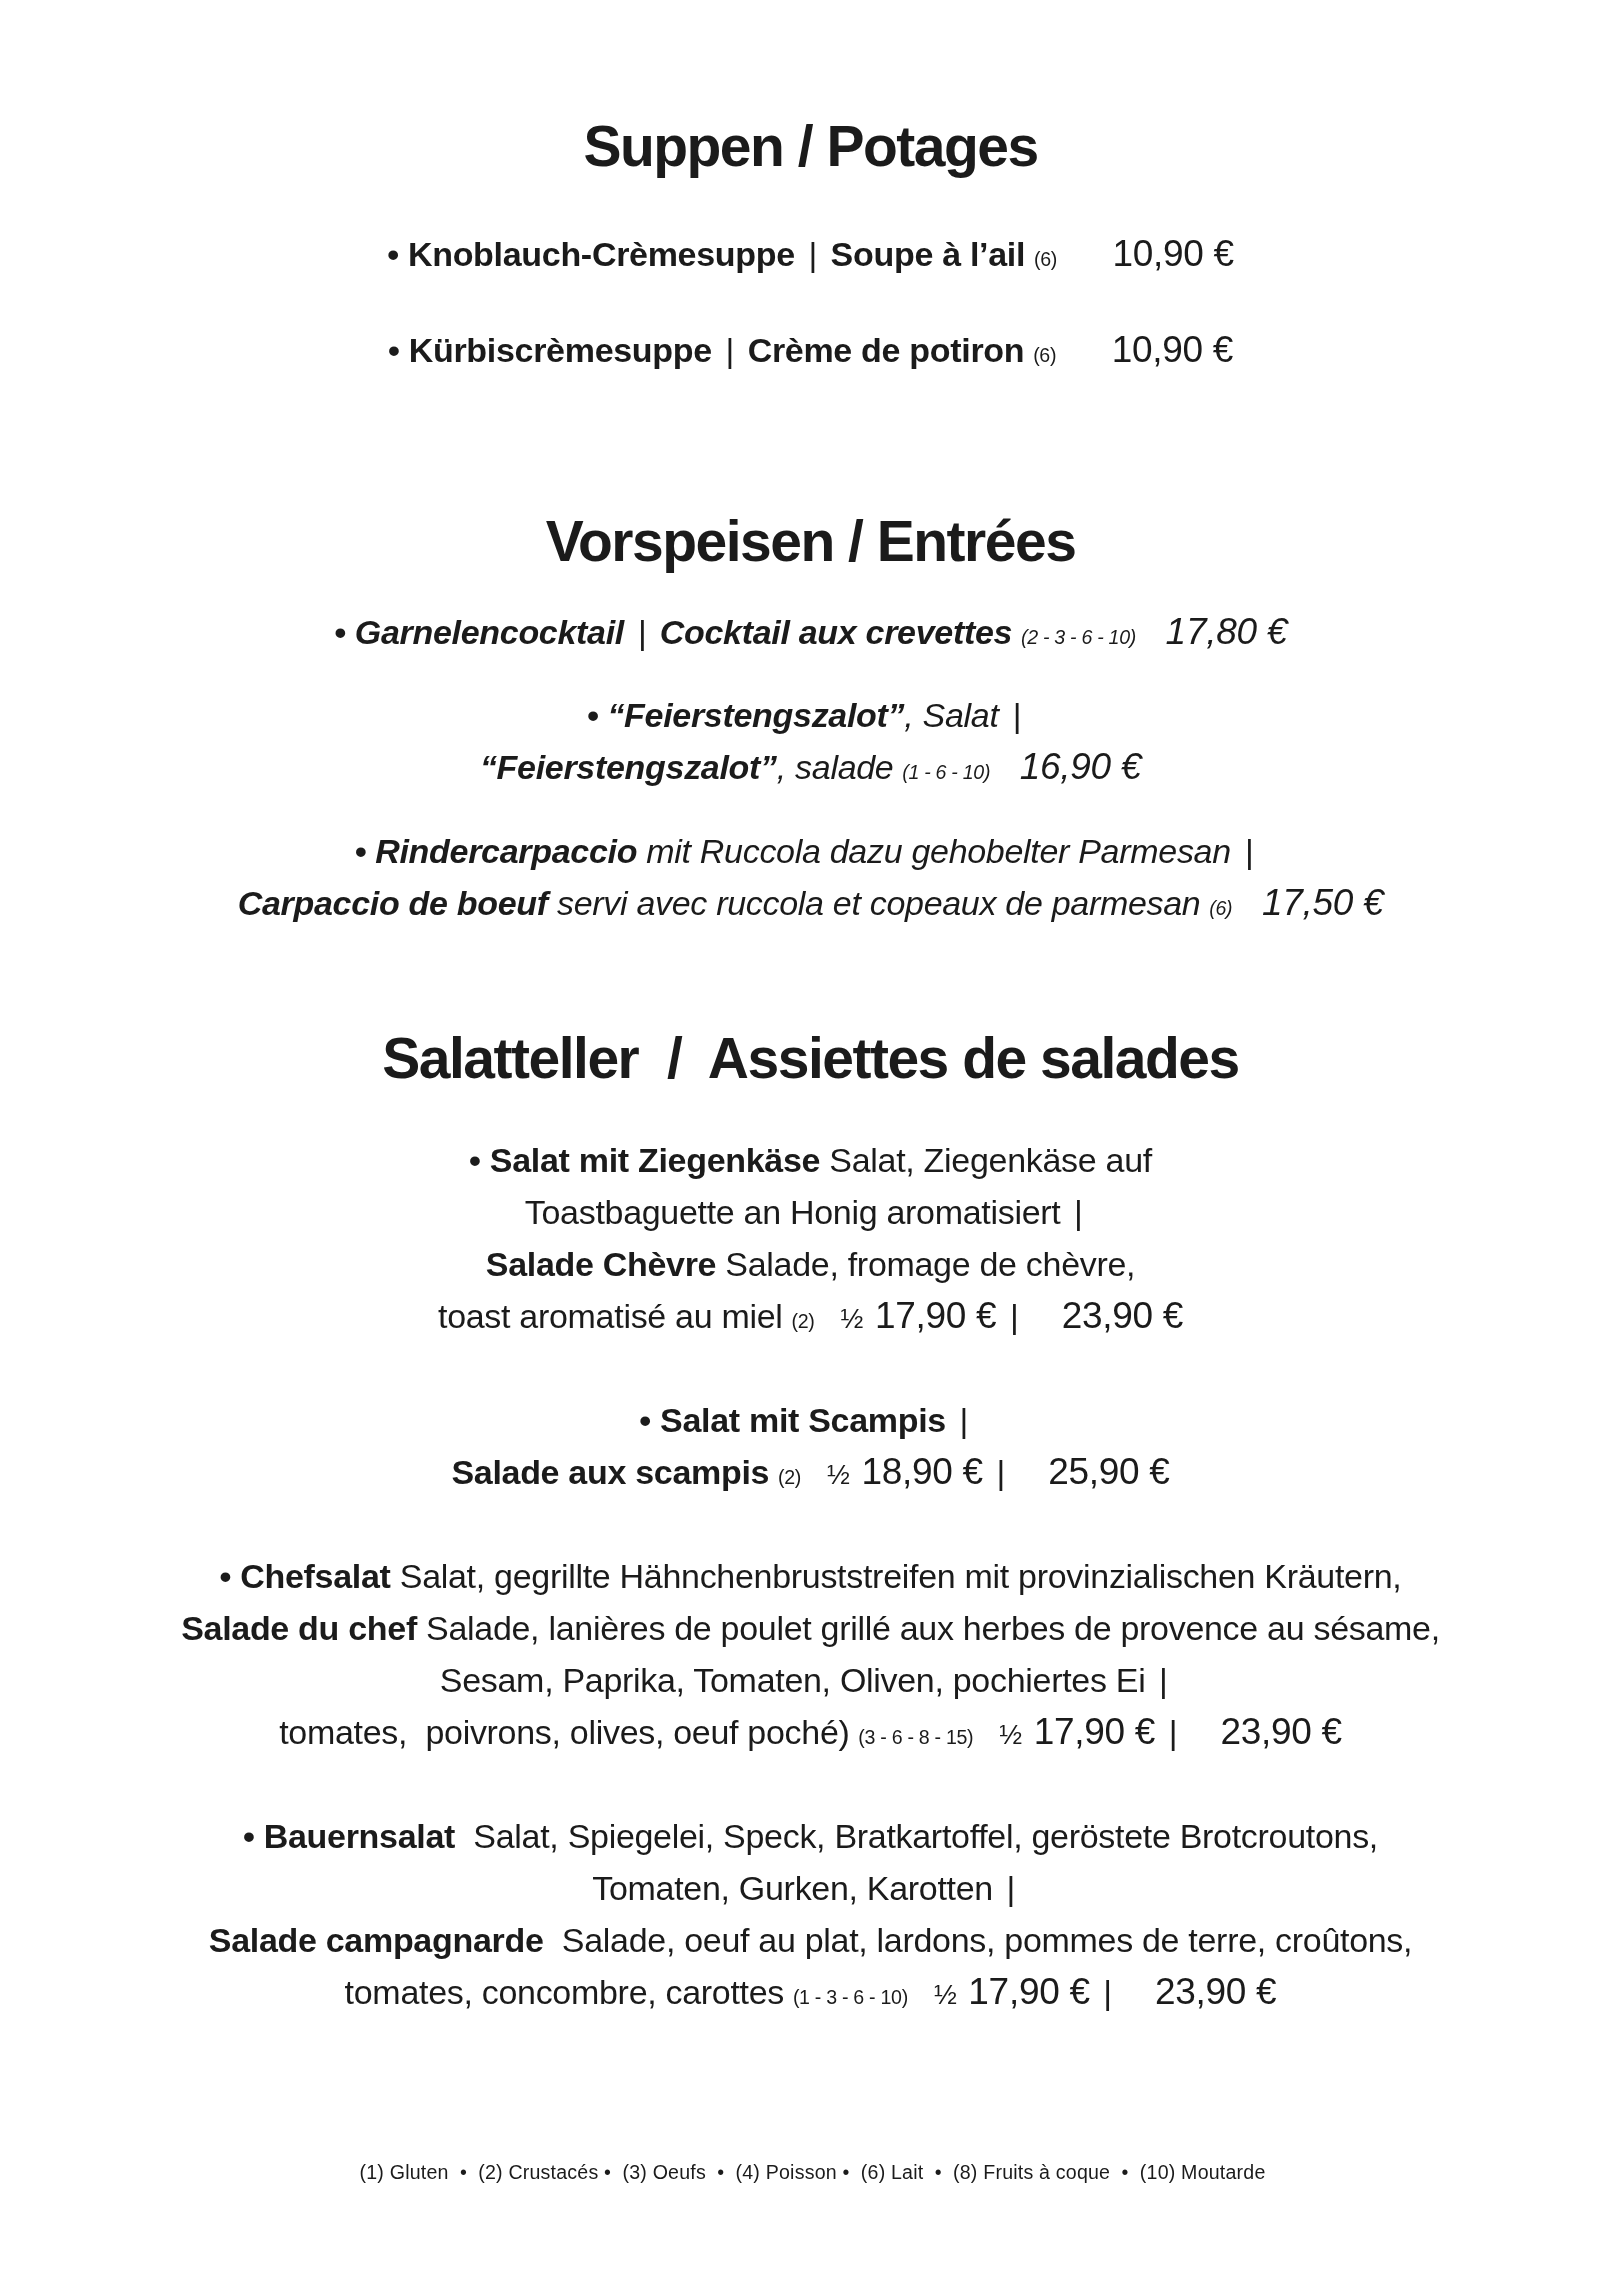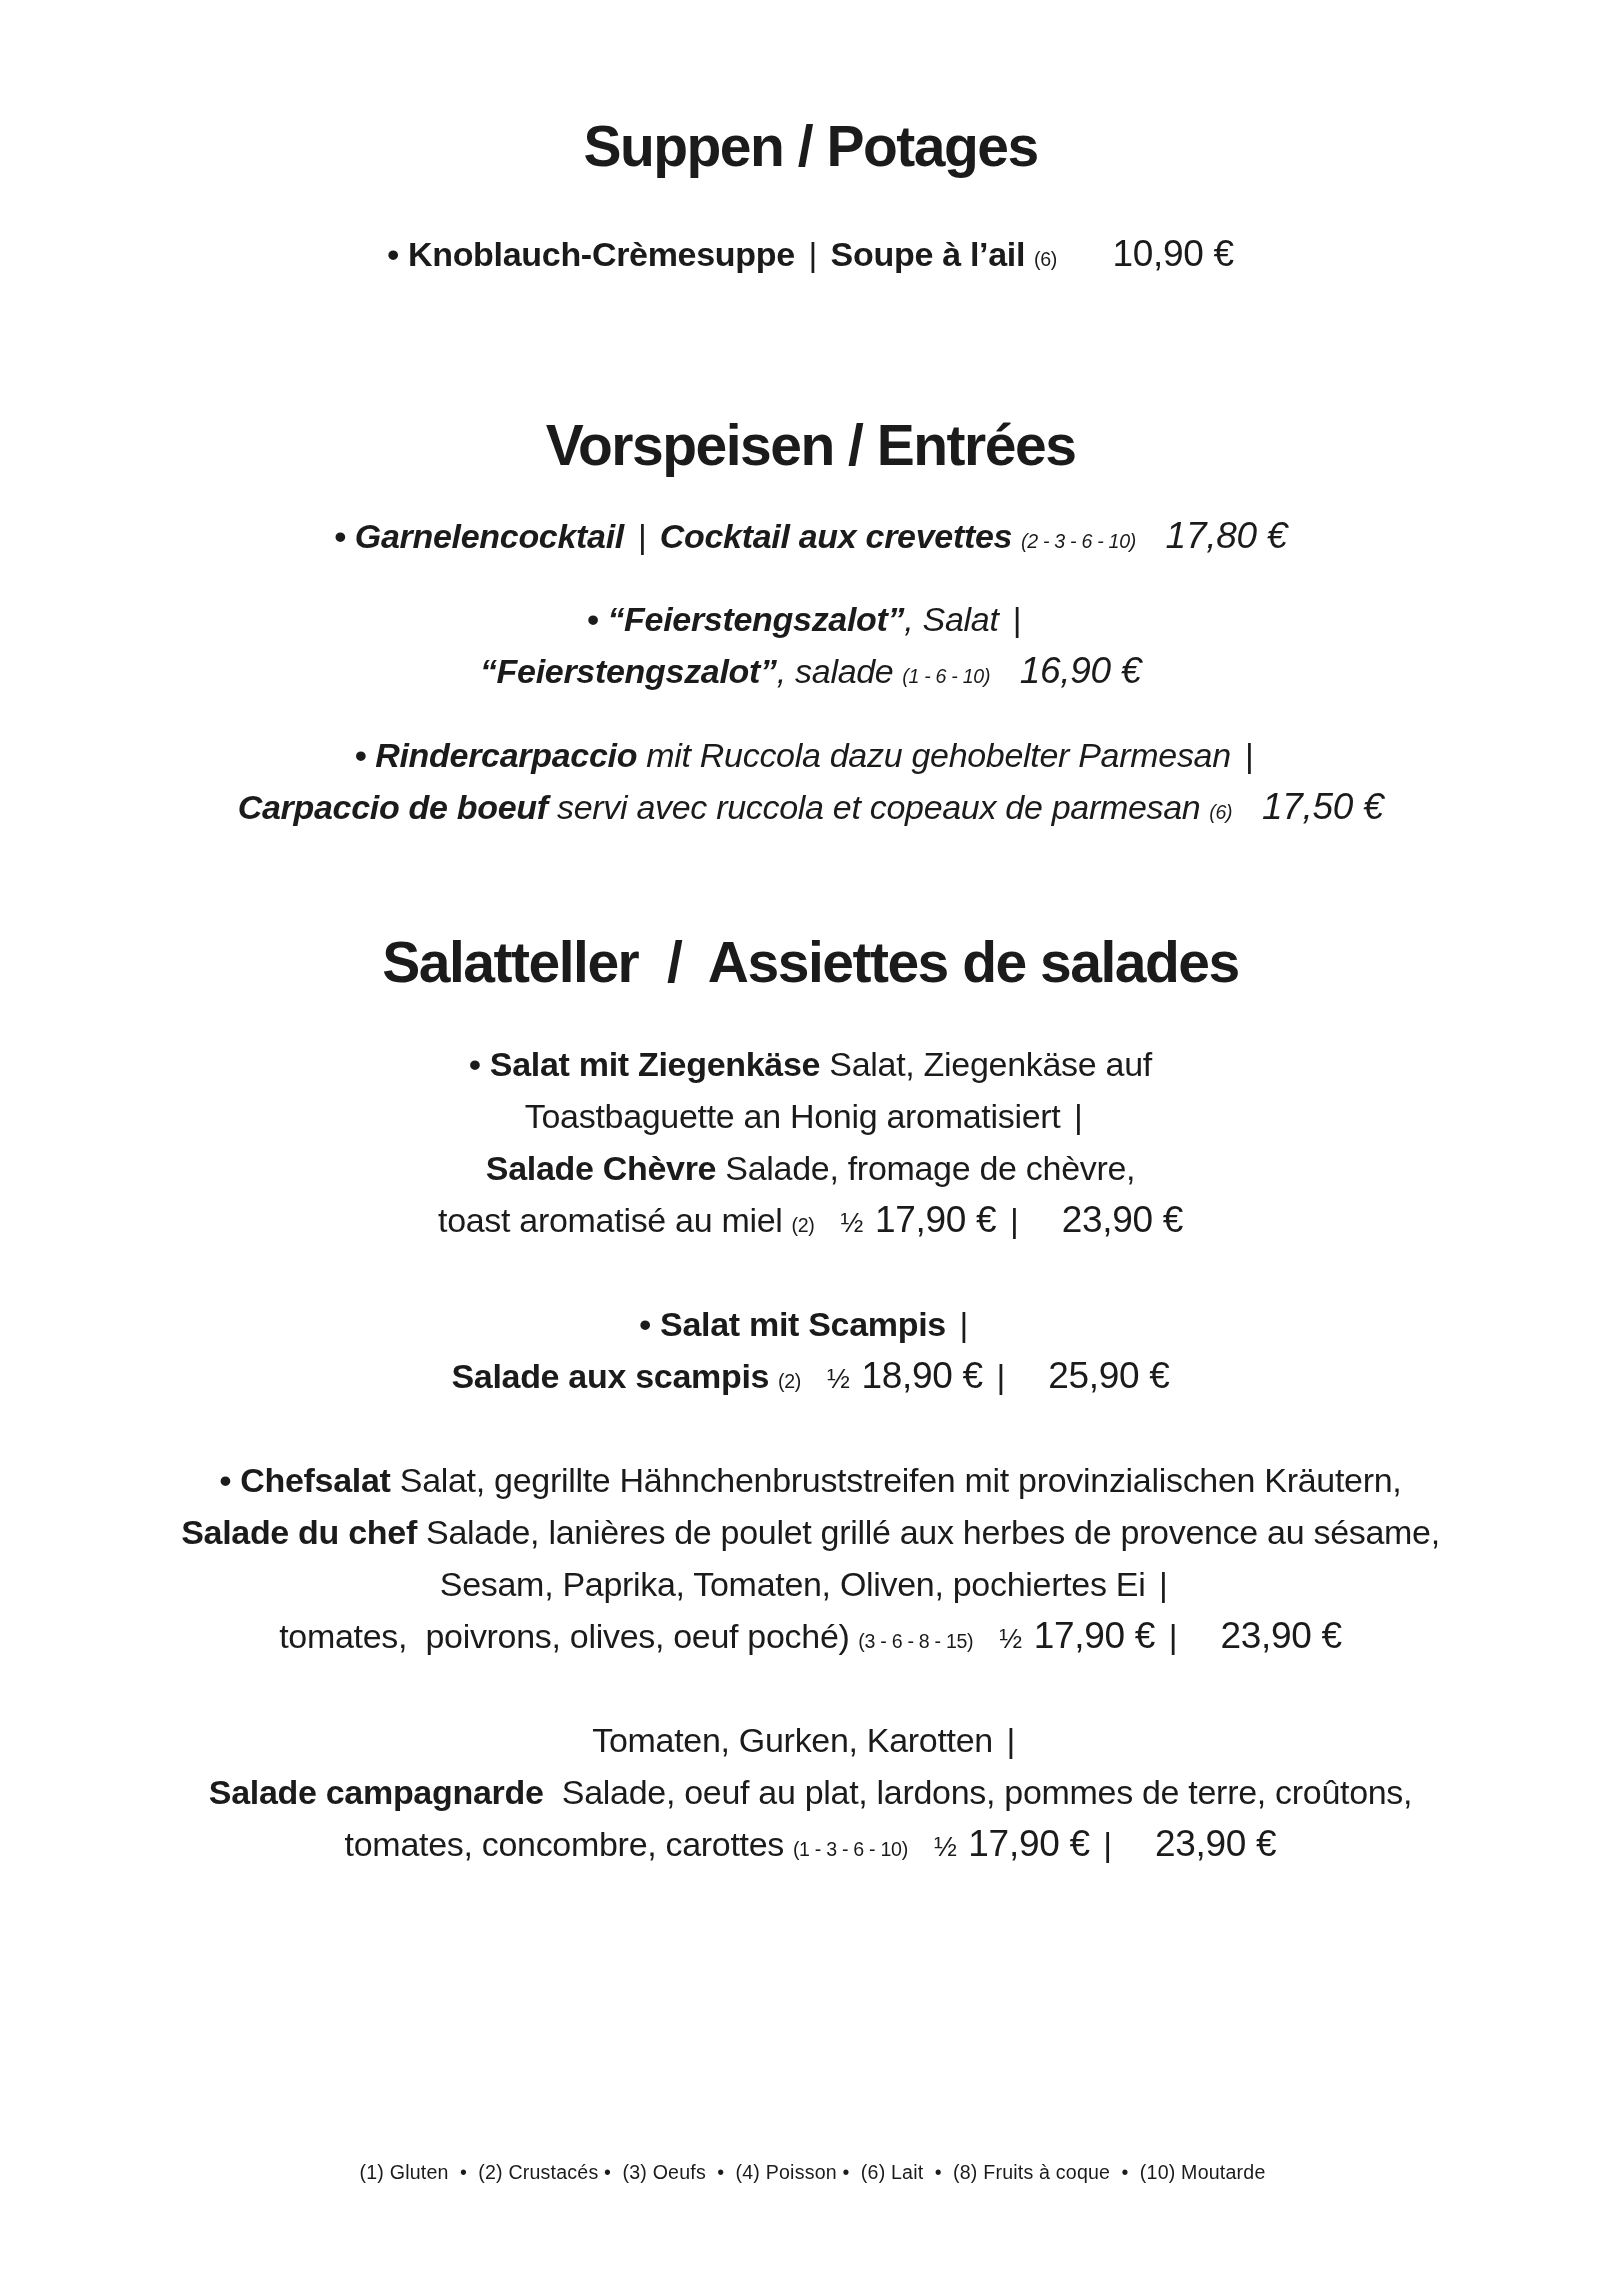--- a/index.html
+++ b/index.html
@@ -56,20 +56,23 @@
 <body>
 
 <div class="page">
   <div class="content">
 
     <section class="sec sec-suppen">
       <h2 class="section-title">Suppen / Potages</h2>
       <div class="item">
         <div class="line"><span class="bullet">• </span><span class="b">Knoblauch-Crèmesuppe</span><span class="sep">|</span><span class="b">Soupe à l’ail</span><span class="al">(6)</span><span class="p">10,90 €</span></div>
       </div>
+      <div class="item">
+        <div class="line"><span class="bullet">• </span><span class="b">Kürbiscrèmesuppe</span><span class="sep">|</span><span class="b">Crème de potiron</span><span class="al">(6)</span><span class="p">10,90 €</span></div>
+      </div>
     </section>
 
     <section class="sec sec-vorspeisen">
       <h2 class="section-title">Vorspeisen / Entrées</h2>
       <div class="item">
         <div class="line"><span class="bullet">• </span><span class="b">Garnelencocktail</span><span class="sep">|</span><span class="b">Cocktail aux crevettes</span><span class="al">(2 - 3 - 6 - 10)</span><span class="p">17,80 €</span></div>
       </div>
       <div class="item">
         <div class="line"><span class="bullet">• </span><span class="b">“Feierstengszalot”</span><span class="r">, Salat</span><span class="sep">|</span></div>
         <div class="line"><span class="b">“Feierstengszalot”</span><span class="r">, salade</span><span class="al">(1 - 6 - 10)</span><span class="p">16,90 €</span></div>
@@ -92,20 +95,21 @@
         <div class="line"><span class="bullet">• </span><span class="b">Salat mit Scampis</span><span class="sep">|</span></div>
         <div class="line"><span class="b">Salade aux scampis</span><span class="al">(2)</span><span class="half">½</span><span class="p">18,90 €</span><span class="sep">|</span><span class="p">25,90 €</span></div>
       </div>
       <div class="item">
         <div class="line"><span class="bullet">• </span><span class="b">Chefsalat</span><span class="r"> Salat, gegrillte Hähnchenbruststreifen mit provinzialischen Kräutern,</span></div>
         <div class="line"><span class="b">Salade du chef</span><span class="r"> Salade, lanières de poulet grillé aux herbes de provence au sésame,</span></div>
         <div class="line"><span class="r">Sesam, Paprika, Tomaten, Oliven, pochiertes Ei</span><span class="sep">|</span></div>
         <div class="line"><span class="r">tomates,  poivrons, olives, oeuf poché)</span><span class="al">(3 - 6 - 8 - 15)</span><span class="half">½</span><span class="p">17,90 €</span><span class="sep">|</span><span class="p">23,90 €</span></div>
       </div>
       <div class="item">
+        <div class="line"><span class="bullet">• </span><span class="b">Bauernsalat</span><span class="r">  Salat, Spiegelei, Speck, Bratkartoffel, geröstete Brotcroutons,</span></div>
         <div class="line"><span class="r">Tomaten, Gurken, Karotten</span><span class="sep">|</span></div>
         <div class="line"><span class="b">Salade campagnarde</span><span class="r">  Salade, oeuf au plat, lardons, pommes de terre, croûtons,</span></div>
         <div class="line"><span class="r">tomates, concombre, carottes</span><span class="al">(1 - 3 - 6 - 10)</span><span class="half">½</span><span class="p">17,90 €</span><span class="sep">|</span><span class="p">23,90 €</span></div>
       </div>
     </section>
 
   </div>
 
   <div class="footer">(1) Gluten  •  (2) Crustacés •  (3) Oeufs  •  (4) Poisson •  (6) Lait  •  (8) Fruits à coque  •  (10) Moutarde</div>
 </div>

